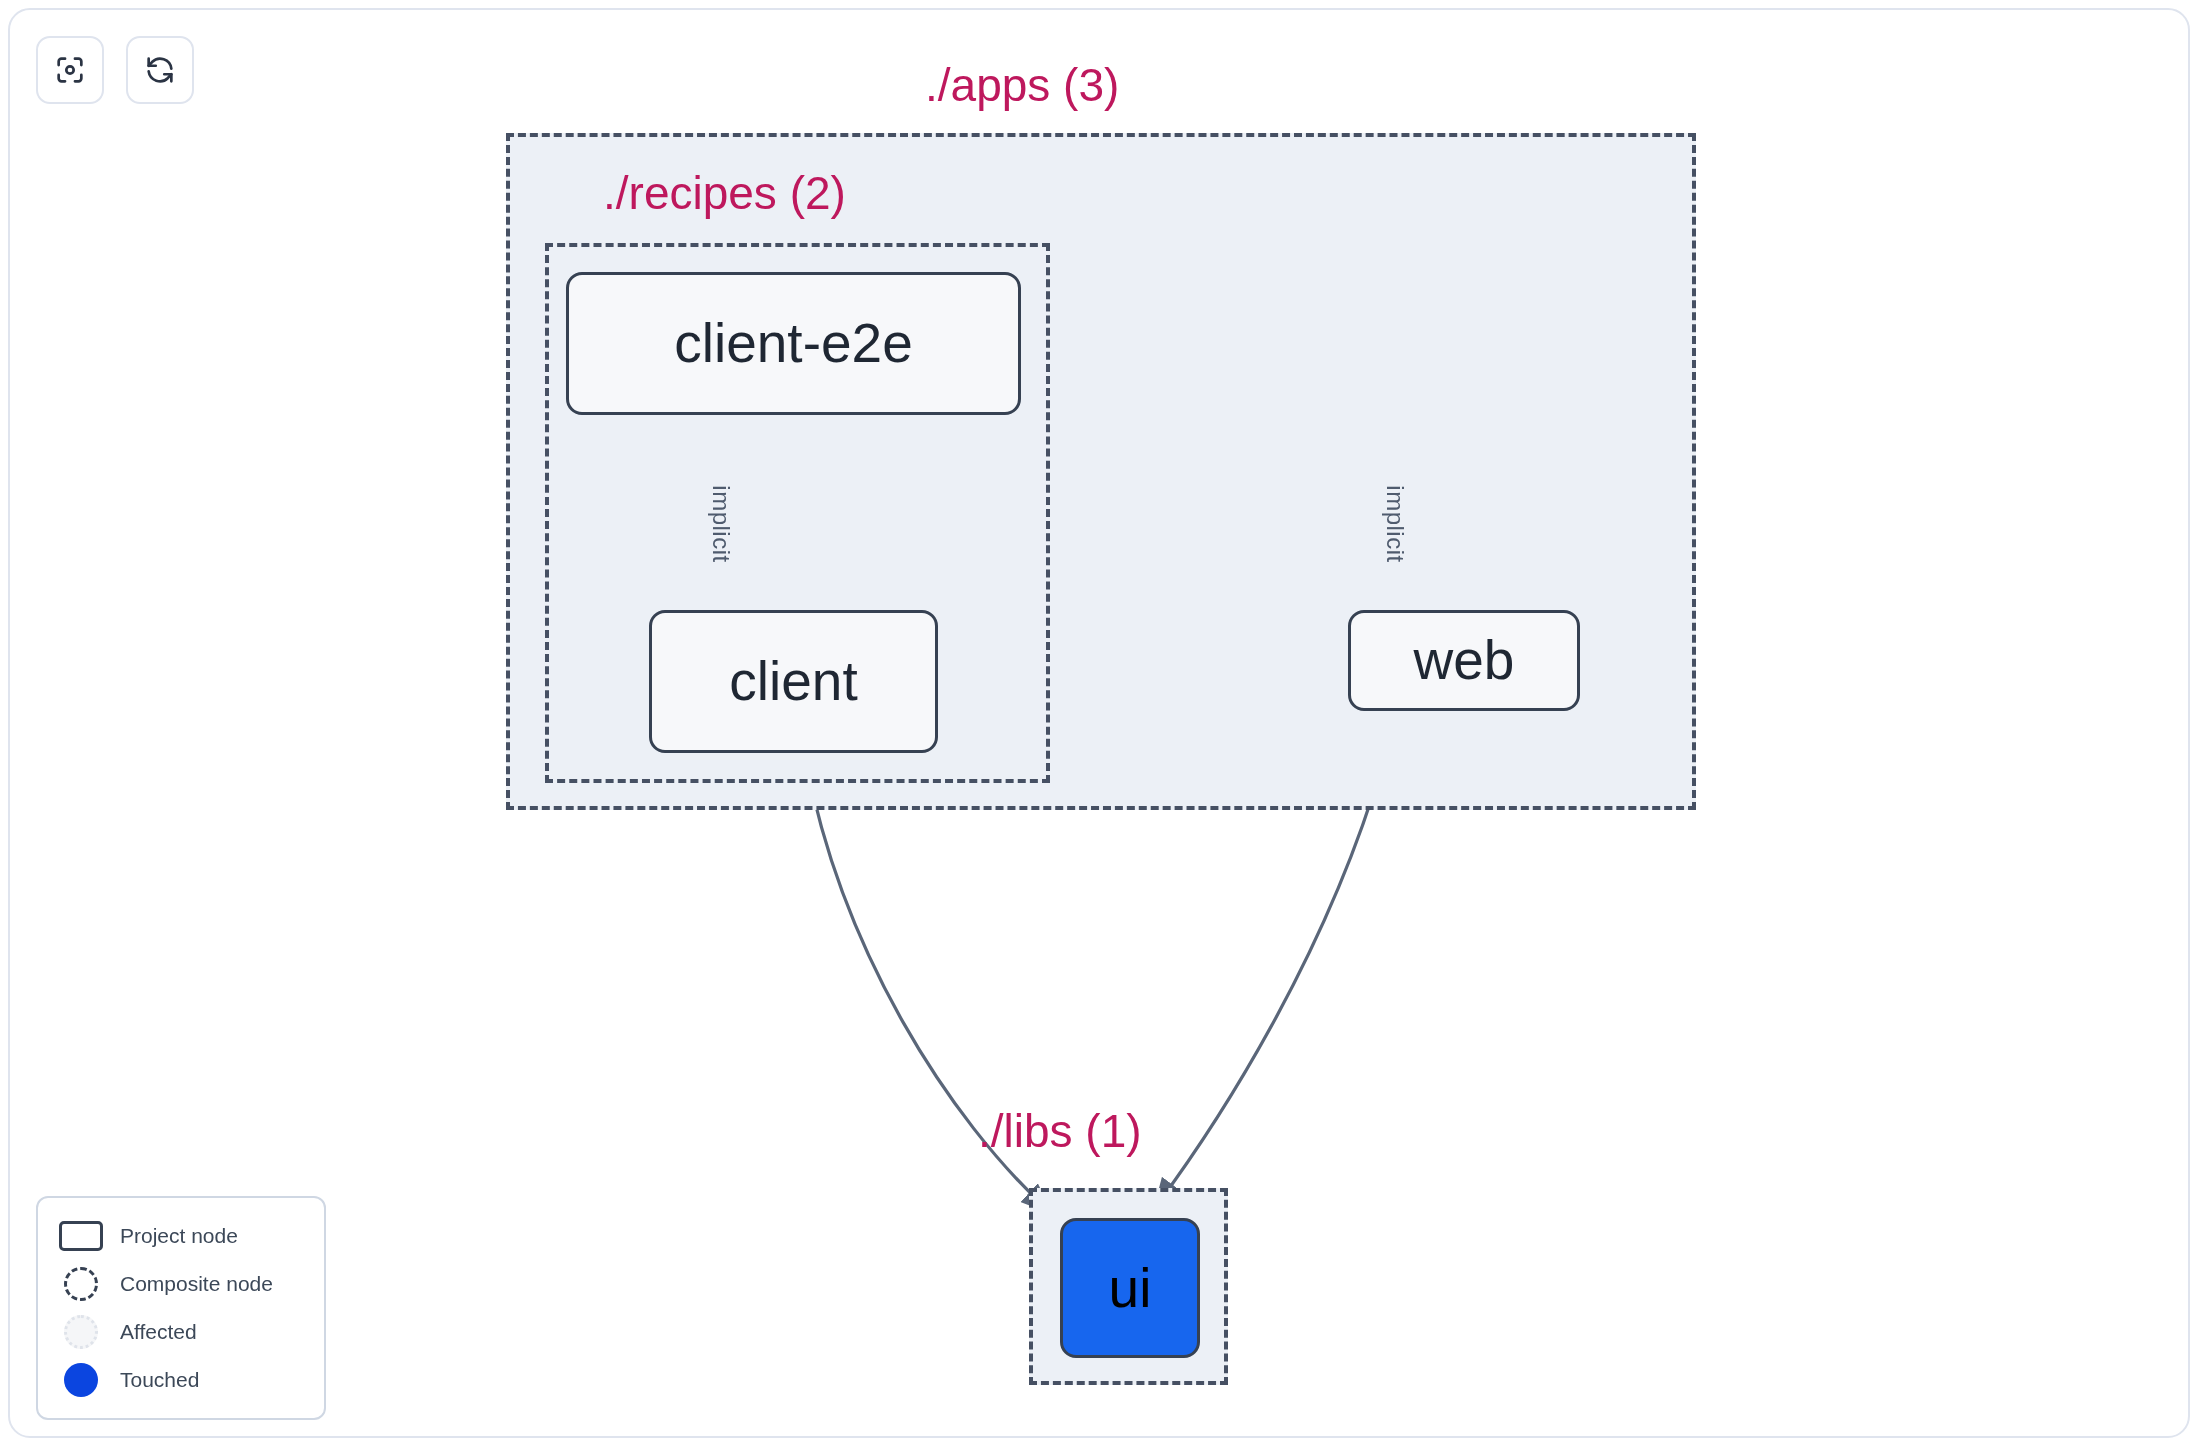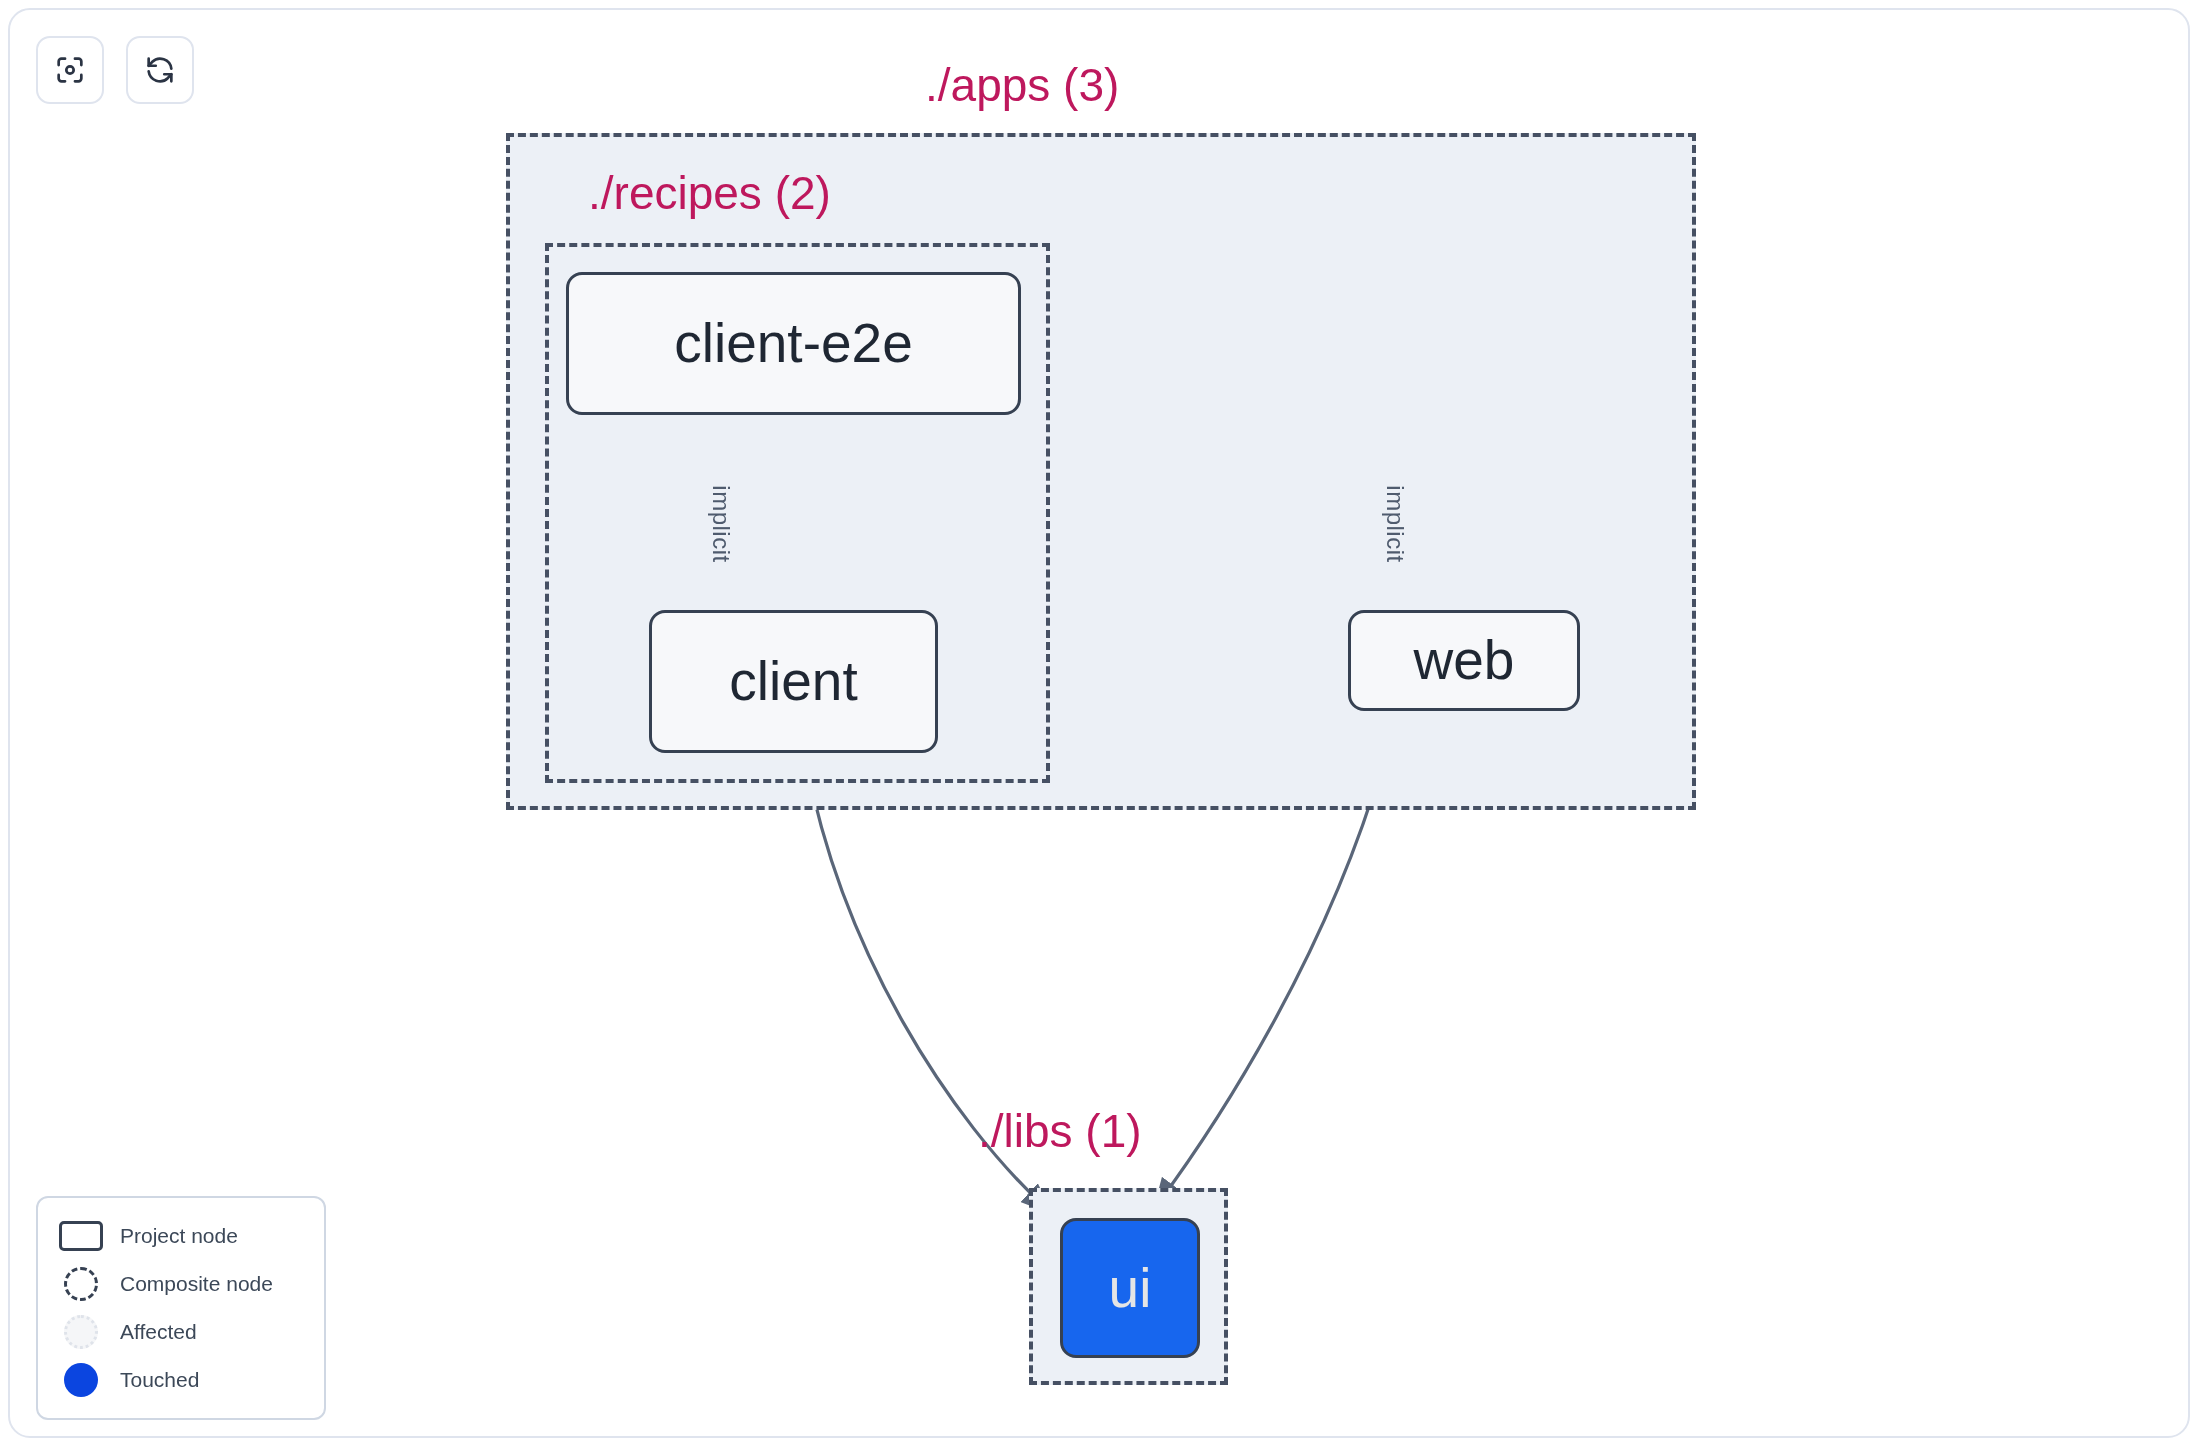--- a/index.html
+++ b/index.html
@@ -157,21 +157,21 @@
   .node-label {
     font-size: 55px;
     color: #1f2733;
     line-height: 1;
     white-space: nowrap;
   }
   .node.touched {
     background: #1766ee;
     border-color: #364152;
   }
-  .node.touched .node-label { color: #e5e5e5; }
+  .node.touched .node-label { color: #000000; }
 
   
   .edge-label {
     position: absolute;
     font-size: 24px;
     color: #4f5b6e;
     font-family: "Liberation Sans", sans-serif;
     transform-origin: center center;
     z-index: 11;
     letter-spacing: 0.5px;
@@ -181,21 +181,21 @@
 </head>
 <body>
 
 <div id="root">
   <div class="canvas-frame"></div>
 
   <div class="composite" style="left:506px; top:133px; width:1190px; height:677px;"></div>
   <div class="composite-label" style="left:925px; top:62px;">./apps (3)</div>
 
   <div class="composite" style="left:545px; top:243px; width:505px; height:540px;"></div>
-  <div class="composite-label" style="left:588px; top:170px;">./recipes (2)</div>
+  <div class="composite-label" style="left:603px; top:170px;">./recipes (2)</div>
 
   <div class="composite" style="left:1029px; top:1188px; width:199px; height:197px;"></div>
   <div class="composite-label" style="left:978px; top:1108px;">./libs (1)</div>
 
   <svg class="graph-svg" viewBox="0 0 2200 1446" xmlns="http://www.w3.org/2000/svg">
     <defs>
       <marker id="arrow" markerWidth="10" markerHeight="8" refX="8" refY="4" orient="auto" markerUnits="strokeWidth">
         <path d="M0,0 L10,4 L0,8 z" fill="#5a6679"></path>
       </marker>
     </defs>

